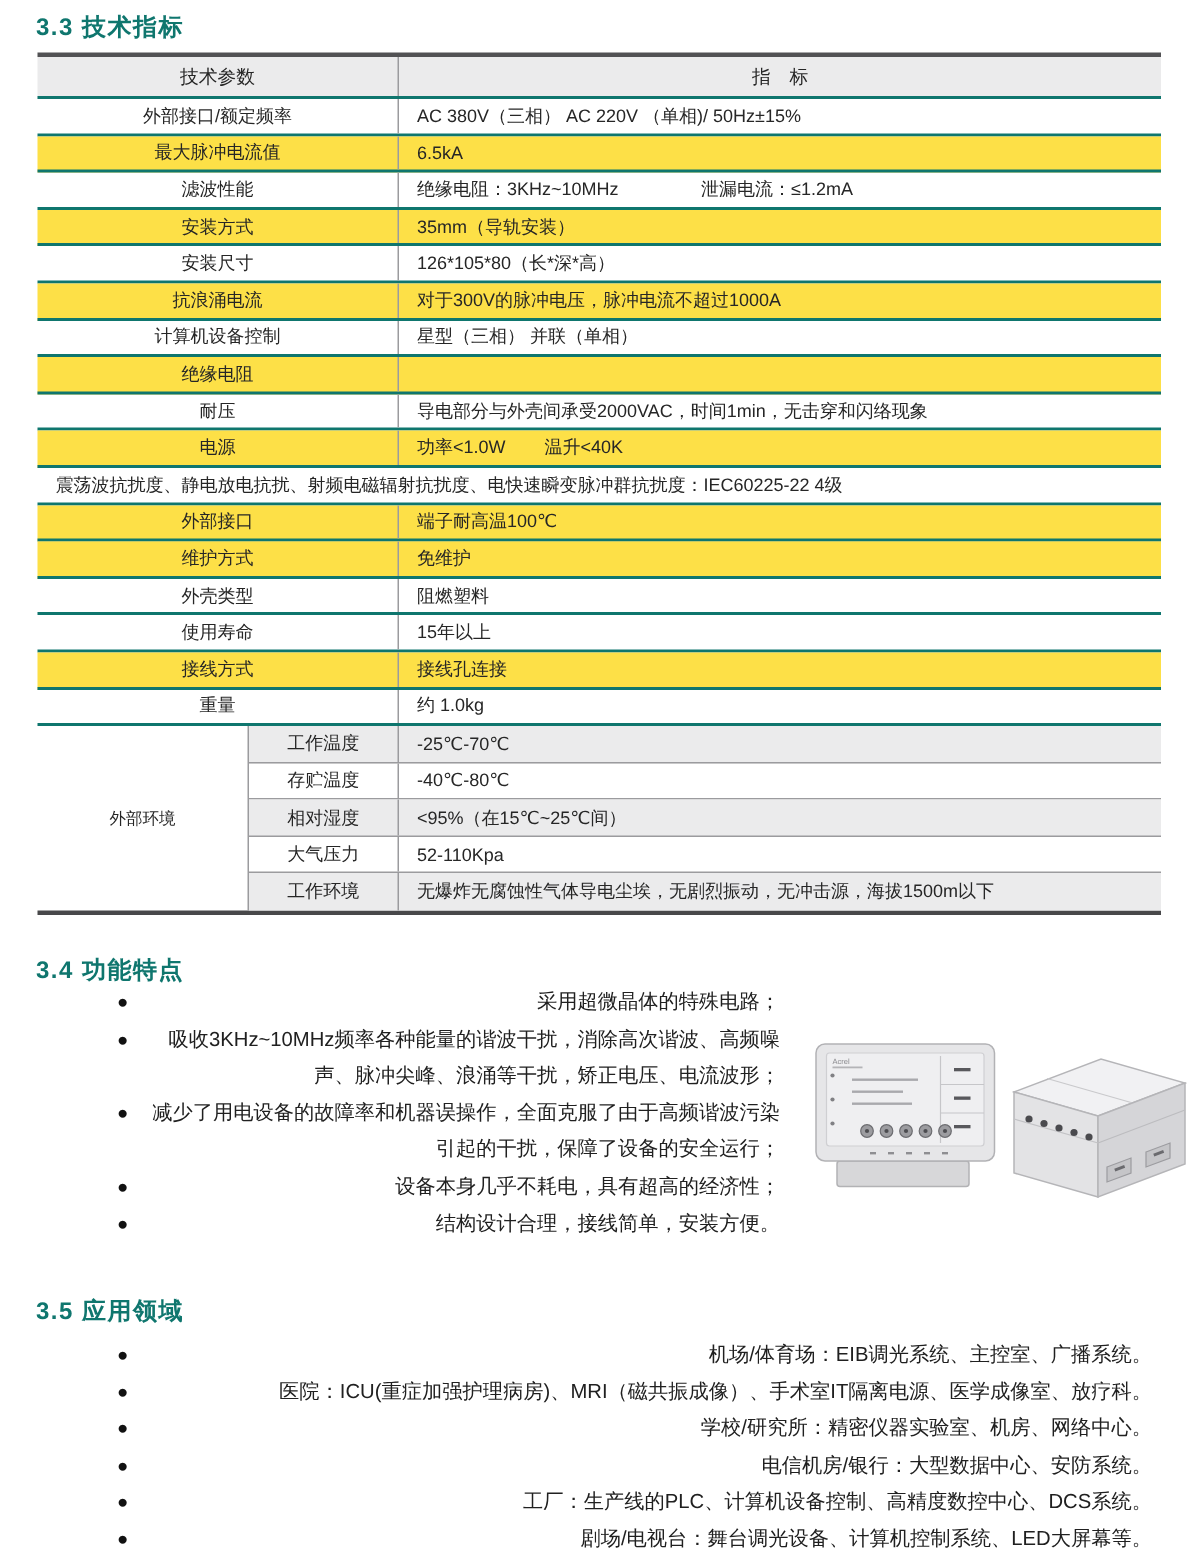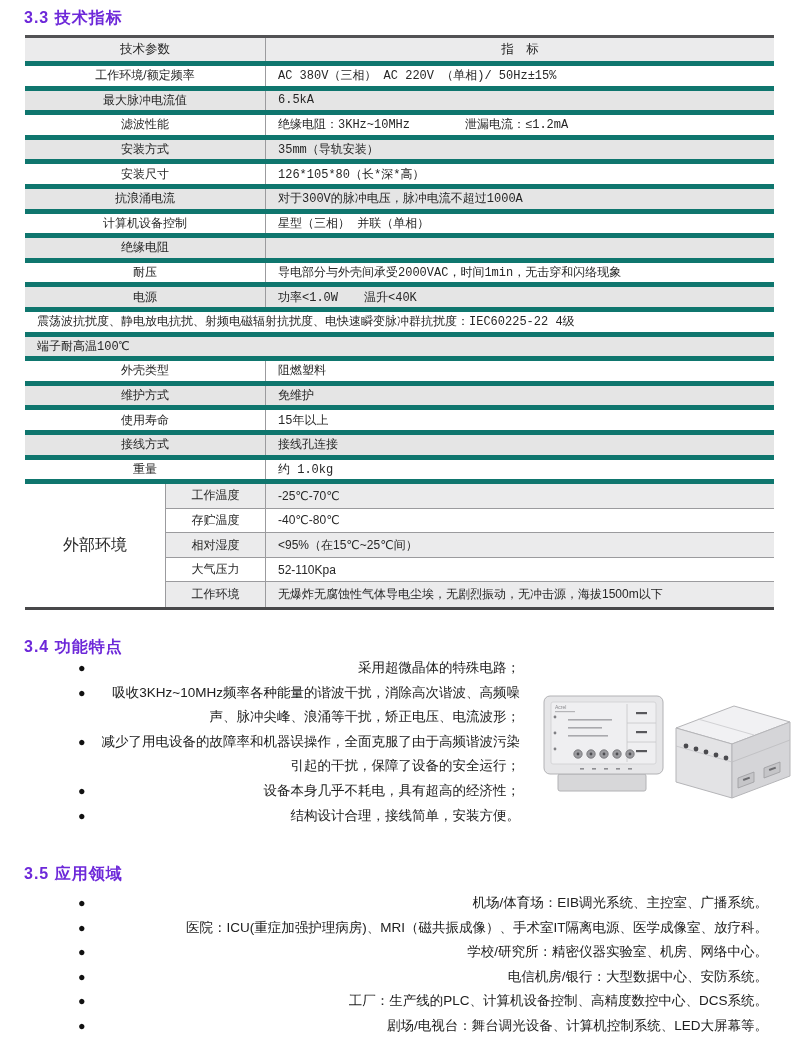--- a/index.html
+++ b/index.html
@@ -1,38 +1,38 @@
 <!DOCTYPE html>
 <html><head>
 <meta charset="utf-8">
 <style>
   html,body{margin:0;padding:0;background:#fff;}
   .page{
     position:relative;width:800px;height:1040px;background:#ffffff;
     font-family:"Liberation Sans","DejaVu Sans",sans-serif;color:#262626;overflow:hidden;
   }
-  .heading{position:absolute;margin:0;font-size:16px;font-weight:700;color:#6d28d9;letter-spacing:1px;}
+  .heading{position:absolute;margin:0;font-size:16px;font-weight:700;color:#0f766e;letter-spacing:1px;}
   #h-specs{left:24px;top:8px;}
   #h-features{left:24px;top:637px;}
   #h-apps{left:24px;top:864px;}
 
   
   #spec-table{
     position:absolute;left:25px;top:35px;width:749px;box-sizing:border-box;
     border-top:3px solid #525254;border-bottom:3px solid #48484a;
   }
-  .trow{display:flex;height:24.6px;border-bottom:5px solid #0f766e;box-sizing:border-box;font-size:12px;}
+  .trow{display:flex;height:24.6px;border-bottom:2px solid #0f766e;box-sizing:border-box;font-size:12px;}
   .trow.thead{height:28px;font-size:12.5px;background:#ebebec;}
-  .trow.alt{background:#e5e5e5;}
+  .trow.alt{background:#fde047;}
   .cell-param{width:241px;flex:none;border-right:1px solid #9b9b9e;box-sizing:border-box;
     display:flex;align-items:center;justify-content:center;}
-  .cell-value{flex:1;display:flex;align-items:center;padding-left:12px;white-space:nowrap;box-sizing:border-box;font-family:Liberation Mono, monospace;}
+  .cell-value{flex:1;display:flex;align-items:center;padding-left:12px;white-space:nowrap;box-sizing:border-box;}
   .env{display:flex;box-sizing:border-box;}
   .env-label{width:141px;flex:none;border-right:1px solid #9b9b9e;box-sizing:border-box;
-    display:flex;align-items:center;justify-content:center;font-size:16px;}
+    display:flex;align-items:center;justify-content:center;font-size:11px;}
   .env-rows{flex:1;}
   .env-row{display:flex;height:24.6px;border-bottom:1px solid #9b9b9e;box-sizing:border-box;font-size:12px;}
   .env-row:last-child{border-bottom:none;}
   .env-row.alt{background:#ebebec;}
   .env-sub{width:100px;flex:none;border-right:1px solid #9b9b9e;box-sizing:border-box;
     display:flex;align-items:center;justify-content:center;}
   .env-val{flex:1;display:flex;align-items:center;padding-left:12px;white-space:nowrap;}
 
   
   .bullets{position:absolute;font-size:13.5px;line-height:24.6px;color:#202020;}
@@ -53,21 +53,21 @@
 
   <h2 class="heading" id="h-specs">3.3 技术指标</h2>
 
   <div id="spec-table">
     <div class="trow thead">
       <div class="cell-param">技术参数</div>
       <div class="cell-value" style="justify-content:center;padding-left:0;">指　标</div>
     </div>
     <div id="spec-rows">
         <div class="trow">
-          <div class="cell-param">工作环境/额定频率</div>
+          <div class="cell-param">外部接口/额定频率</div>
           <div class="cell-value">
             <span>AC 380V（三相）  AC 220V （单相)/ 50Hz±15%</span>
           </div>
         </div>
         <div class="trow alt">
           <div class="cell-param">最大脉冲电流值</div>
           <div class="cell-value">
             <span>6.5kA</span>
           </div>
         </div>
@@ -117,34 +117,35 @@
             <span>功率&lt;1.0W</span>
             <span style="margin-left: 26px;">温升&lt;40K</span>
           </div>
         </div>
         <div class="trow">
           <div class="cell-value">
             <span>震荡波抗扰度、静电放电抗扰、射频电磁辐射抗扰度、电快速瞬变脉冲群抗扰度：IEC60225-22 4级</span>
           </div>
         </div>
         <div class="trow alt">
+          <div class="cell-param">外部接口</div>
           <div class="cell-value">
             <span>端子耐高温100℃</span>
           </div>
         </div>
+        <div class="trow alt">
+          <div class="cell-param">维护方式</div>
+          <div class="cell-value">
+            <span>免维护</span>
+          </div>
+        </div>
         <div class="trow">
           <div class="cell-param">外壳类型</div>
           <div class="cell-value">
             <span>阻燃塑料</span>
-          </div>
-        </div>
-        <div class="trow alt">
-          <div class="cell-param">维护方式</div>
-          <div class="cell-value">
-            <span>免维护</span>
           </div>
         </div>
         <div class="trow">
           <div class="cell-param">使用寿命</div>
           <div class="cell-value">
             <span>15年以上</span>
           </div>
         </div>
         <div class="trow alt">
           <div class="cell-param">接线方式</div>

